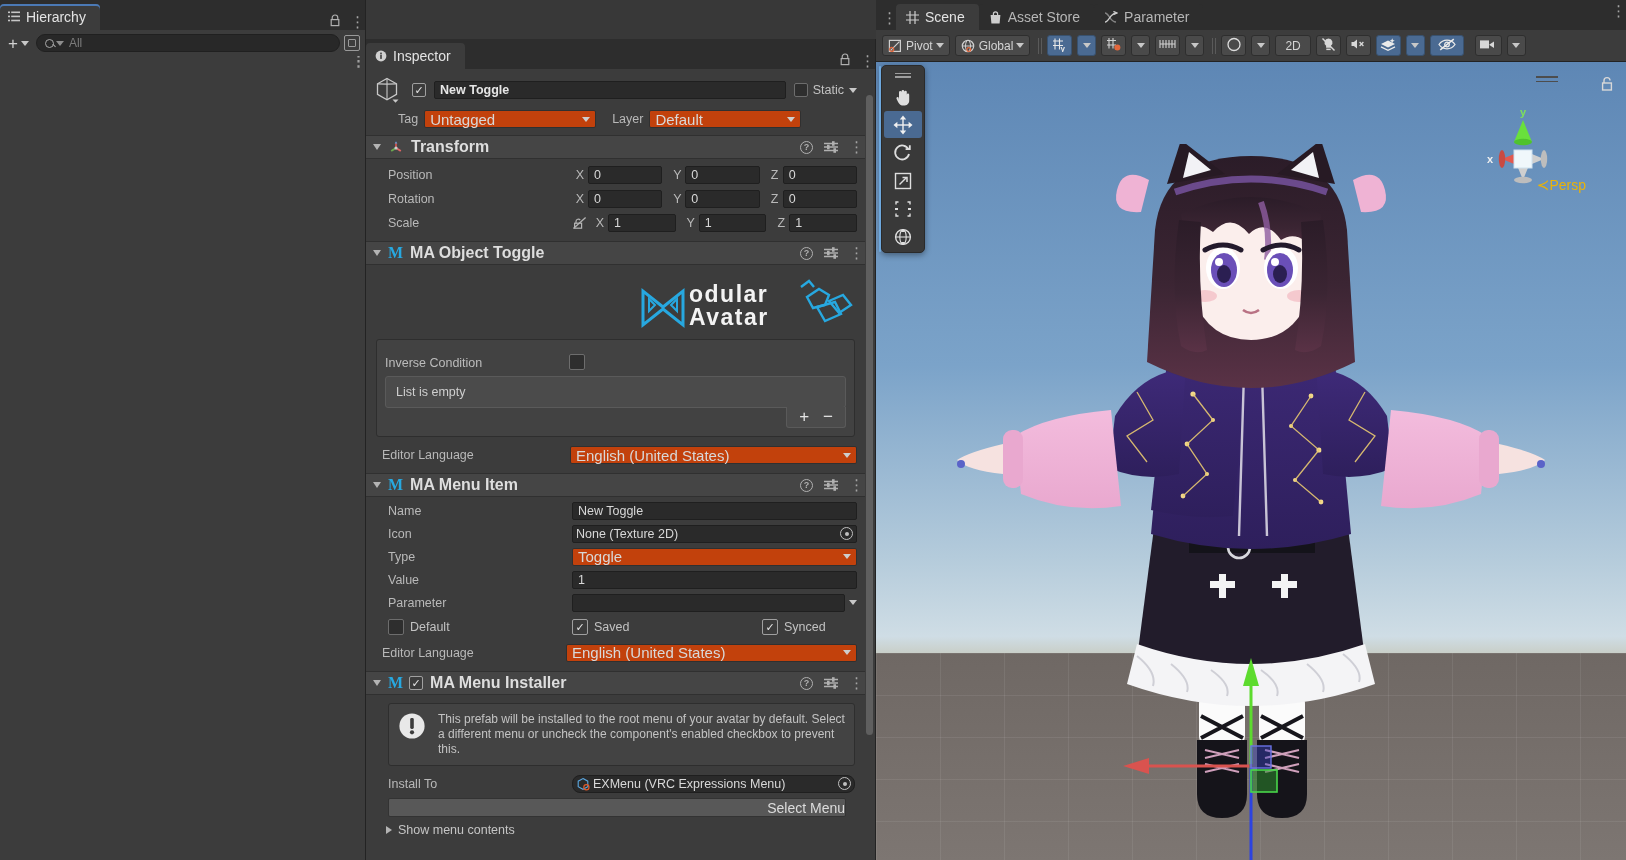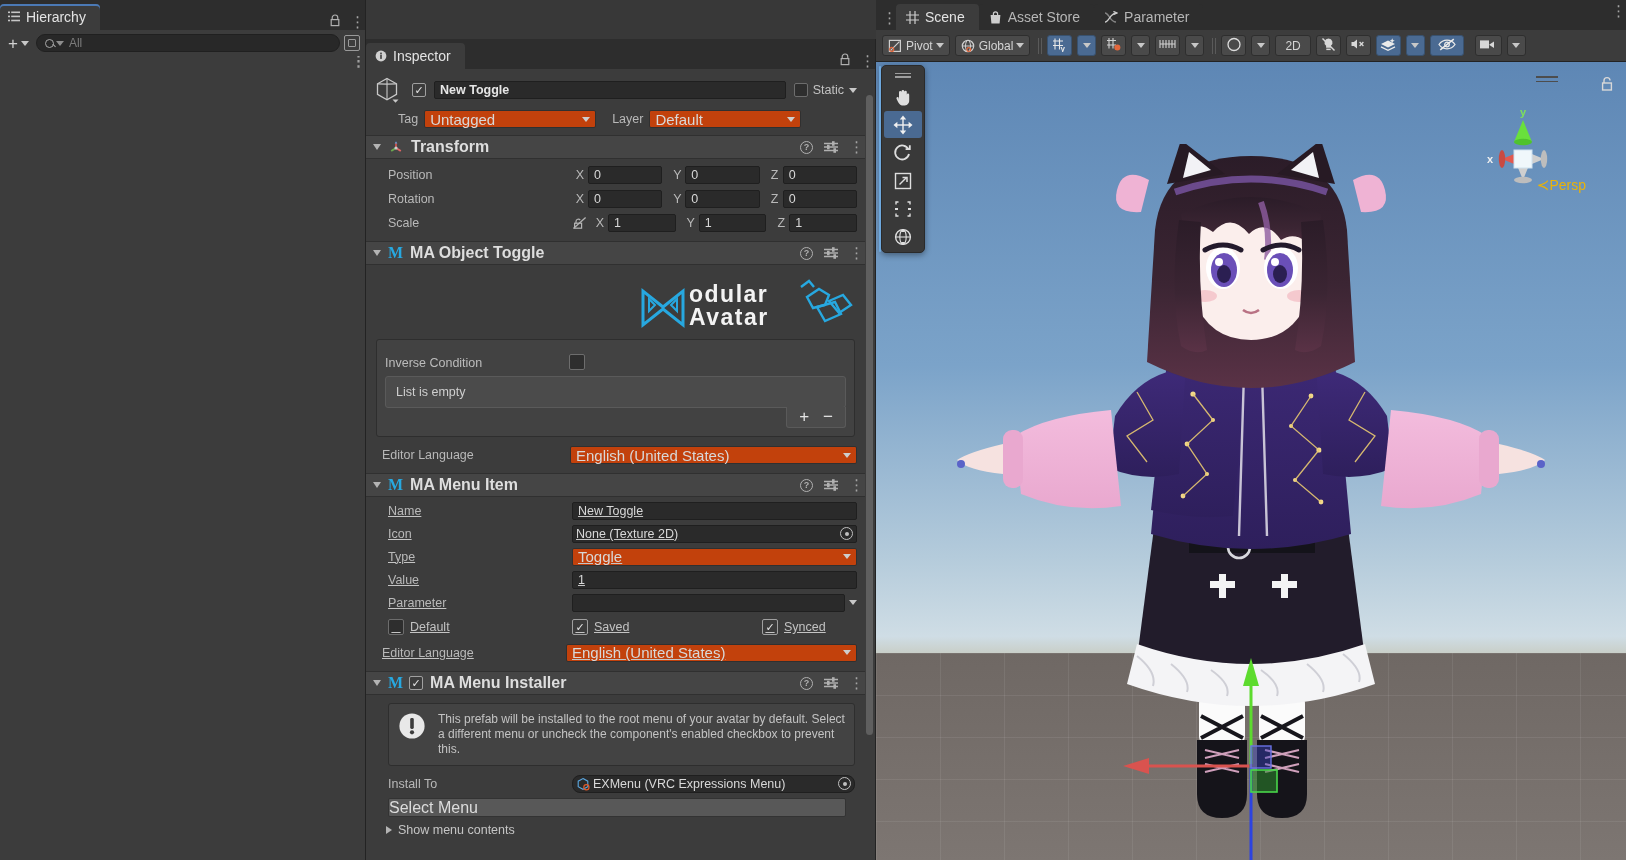--- a/index.html
+++ b/index.html
@@ -115,21 +115,21 @@
     background:#4b4b4b; border:1px solid #5a5a5a; border-top:0; border-radius:0 0 3px 3px;
     display:flex; align-items:center; gap:14px; padding:2px 12px; color:#e4e4e4; font-size:17px; line-height:16px;
   }
   .helpbox {
     display:flex; gap:10px; align-items:flex-start; background:#434343; border:1px solid #2e2e2e;
     border-radius:3px; padding:8px 9px; margin:5px 2px 6px 14px; color:#c3c3c3; font-size:12px; line-height:15px;
   }
   .warn-ico { width:30px;height:30px; flex:0 0 auto; }
   .wide-btn {
     height:19px; background:#585858; border:1px solid #333; border-radius:2px; color:#dcdcdc;
-    display:flex; align-items:center; justify-content:flex-start; margin:3px 11px 0 14px; font-size:16px;
+    display:flex; align-items:center; justify-content:flex-end; margin:3px 11px 0 14px; font-size:14px;
   }
   .foldout { display:flex; align-items:center; gap:6px; padding:6px 0 0 12px; color:#c5c5c5; }
   .objfield {
     flex:1; height:18px; background:#2a2a2a; border:1px solid #1f1f1f; border-radius:2px; color:#d8d8d8;
     display:flex; align-items:center; padding:0 2px 0 3px; font-size:12.5px; position:relative; gap:3px;
   }
   .objfield .dot {
     position:absolute; right:3px; width:13px;height:13px;border-radius:50%;border:1.4px solid #c0c0c0;
     display:flex;align-items:center;justify-content:center;
   }
@@ -445,21 +445,21 @@
                   <g fill="#b0b0b0">
                     <rect x="8" y="0.2" width="2.6" height="4.6"></rect>
                     <rect x="3" y="3.7" width="2.6" height="4.6"></rect>
                     <rect x="9.4" y="7.2" width="2.6" height="4.6"></rect>
                   </g>
                 </svg>
             </span>
             <span class="kebab"></span>
           </span>
         </div>
-        <div class="comp-body" style="padding-top:2px;text-decoration:underline;">
+        <div class="comp-body" style="padding-top:2px;">
           <div class="prow" style="height:23px;">
             <span class="plabel">Name</span>
             <span class="textfield" style="flex:1;">New Toggle</span>
           </div>
           <div class="prow" style="height:23px;">
             <span class="plabel">Icon</span>
             <span class="objfield">
               <span>None (Texture 2D)</span>
               <i class="dot"></i>
             </span>

